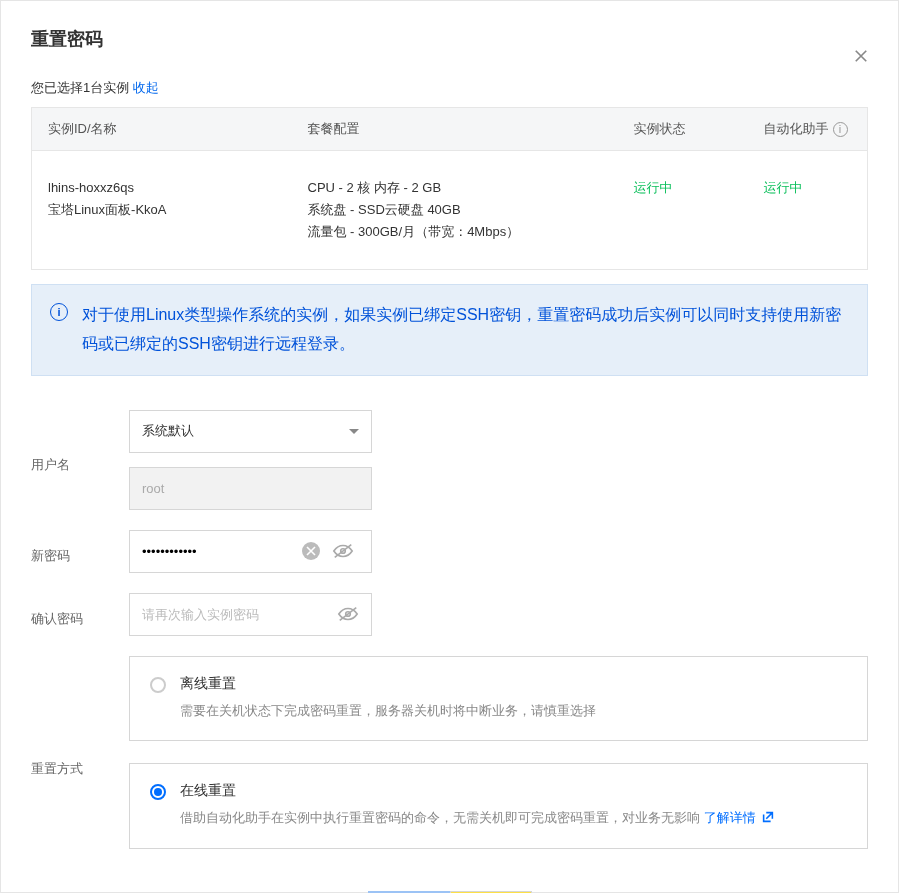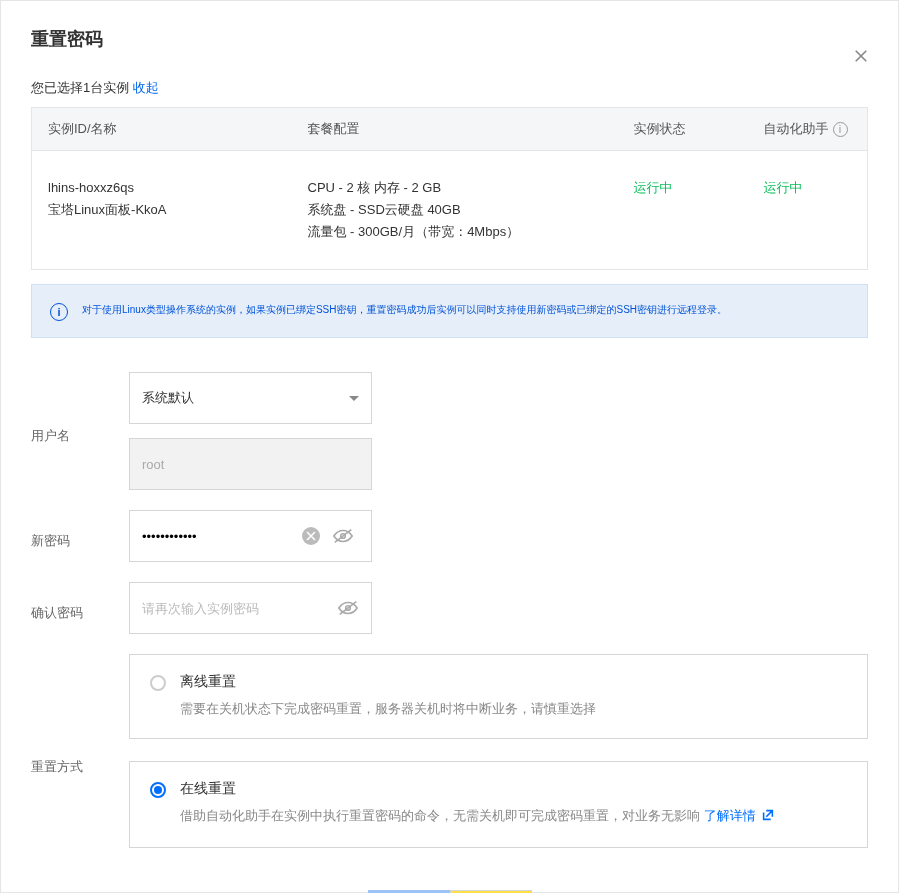--- a/index.html
+++ b/index.html
@@ -9,25 +9,25 @@
 .title{font-size:18px;font-weight:600;margin-bottom:28px}
 .sel-row{margin-bottom:10px;font-size:13px}
 .collapse-link{color:#0067ed;cursor:pointer}
 .tbl{width:100%;border:1px solid #e6e6e6;border-collapse:collapse;margin-bottom:14px}
 .tbl th{background:#f5f6f7;text-align:left;font-weight:400;color:#555;font-size:13px;padding:12px 16px;border-bottom:1px solid #e6e6e6}
 .tbl td{padding:26px 16px;font-size:13px;vertical-align:top;line-height:1.7}
 .green{color:#0abf5b}
 .info-ico{display:inline-flex;width:15px;height:15px;border:1px solid #999;border-radius:50%;align-items:center;justify-content:center;color:#999;font-size:11px;margin-left:4px}
 .ibox{background:#e6eff9;border:1px solid #cfe0f3;padding:16px 18px;margin-bottom:34px;display:flex;gap:14px}
 .ico-c{flex-shrink:0;width:18px;height:18px;border:1.5px solid #0052d9;border-radius:50%;display:flex;align-items:center;justify-content:center;color:#0052d9;font-size:11px;font-weight:700;margin-top:2px}
-.itext{color:#0052d9;line-height:1.8;font-size:10px}
+.itext{color:#0052d9;line-height:1.8;font-size:16px}
 .form-row{display:flex;margin-bottom:20px;align-items:center}
 .lbl{width:98px;color:#666;font-size:13px;padding-top:10px}
 .fval{flex:1}
-.sel,.inp,.inp-ro{width:243px;height:52px;border:1px solid #d6d6d6;padding:0 12px;font-size:13px;display:flex;align-items:center;position:relative;background:#fff}
+.sel,.inp,.inp-ro{width:243px;height:43px;border:1px solid #d6d6d6;padding:0 12px;font-size:13px;display:flex;align-items:center;position:relative;background:#fff}
 .sel{justify-content:space-between;cursor:pointer}
 .caret{width:0;height:0;border-left:5px solid transparent;border-right:5px solid transparent;border-top:5px solid #888}
 .inp-ro{background:#f2f2f2;color:#aaa;margin-top:14px;width:243px}
 .inp{position:relative}
 .inp input{border:0;outline:0;width:160px;font-size:13px;background:transparent}
 .inp input::placeholder{color:#bbb}
 .clr{width:18px;height:18px;border-radius:50%;background:#bbb;display:flex;align-items:center;justify-content:center;color:#fff;font-size:11px;cursor:pointer;margin-right:12px}
 .eye{cursor:pointer;color:#aaa}
 .eye svg{display:block}
 .inp.conf .eye{margin-left:auto}

